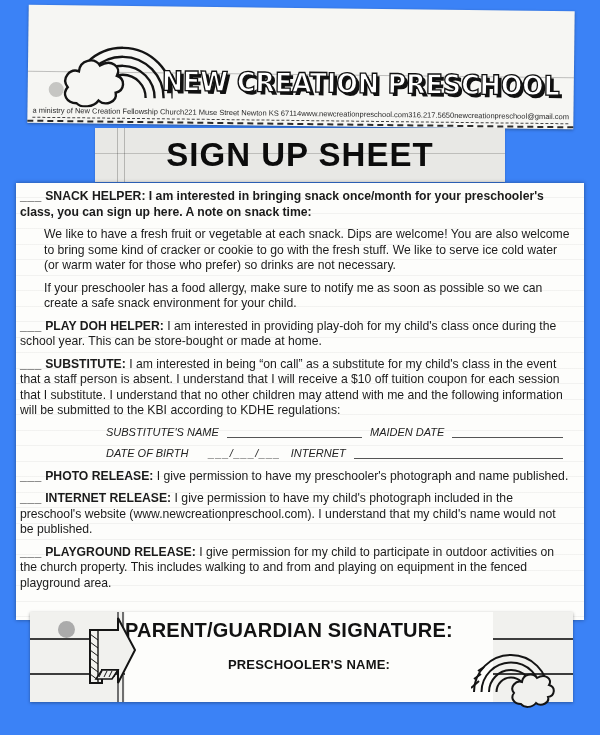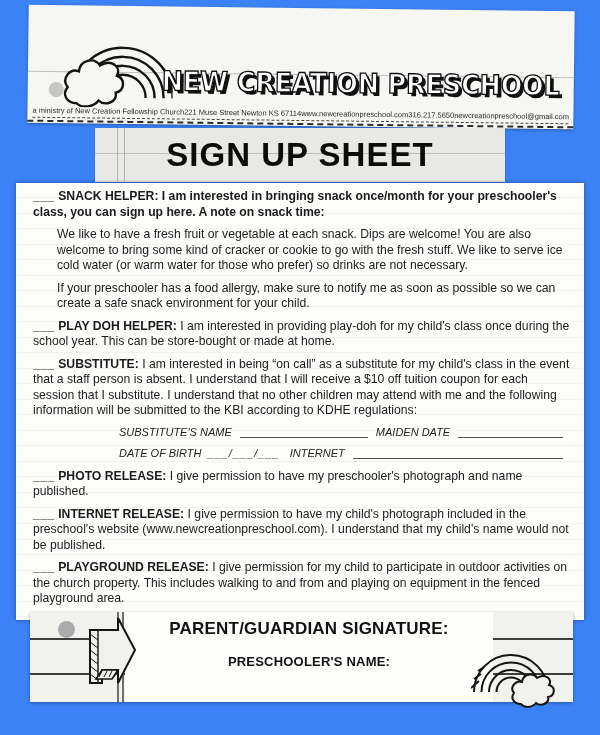--- a/index.html
+++ b/index.html
@@ -38,46 +38,46 @@
   .big-title{
     position:relative;text-align:center;line-height:54px;
     font-size:33px;font-weight:bold;letter-spacing:1px;color:#0c0c0c;
   }
   
   .body-paper{
     position:absolute;left:16px;top:183px;width:568px;height:437px;box-sizing:border-box;
     background:#fdfdfb;
     background-image:repeating-linear-gradient(to bottom,transparent 0px,transparent 14.5px,rgba(70,70,70,.06) 14.5px,rgba(70,70,70,.06) 15.5px);
     box-shadow:0 0 4px rgba(0,0,0,.4);
-    padding:6px 13px 0 17px;overflow:hidden;
+    padding:6px 13px 0 4px;overflow:hidden;
     font-size:12.2px;line-height:15.5px;
   }
   .sec{margin:0 0 7px 0;}
   .sec-label{font-weight:bold;}
   .blank{font-weight:bold;letter-spacing:.5px;}
   .bold-all{font-weight:bold;}
   .note{margin:0 0 7px 24px;}
   .form-block{margin:1px 0 9px 86px;font-style:italic;font-size:11px;line-height:13px;color:#222;}
   .form-row{display:flex;align-items:center;margin-bottom:8px;}
   .flabel{white-space:nowrap;}
   .fill{display:inline-block;border-bottom:1px solid #555;height:11px;margin:0 8px;}
   .w165{width:165px;} .w135{width:135px;} .w250{width:250px;}
-  .dobs{margin:0 10px 0 6px;letter-spacing:1px;}
+  .dobs{margin:0 10px 0 20px;letter-spacing:1px;}
   
   .bottom-strip{
     position:absolute;left:30px;top:612px;width:543px;height:90px;
     background:#f1f1ee;box-shadow:0 1px 3px rgba(0,0,0,.35);
   }
   .bottom-strip .hline{position:absolute;left:0;right:0;height:2px;background:#3d3d3d;z-index:1;}
   .hl1{top:26px;} .hl2{top:61px;}
   .bottom-strip .vline{position:absolute;top:0;bottom:0;width:2px;background:#6f6f6f;z-index:1;}
   .vl1{left:87px;} .vl2{left:92px;}
   .hole.bottom{left:28px;top:9px;width:17px;height:17px;background:#ababab;z-index:1;}
   .white-panel{position:absolute;left:95px;top:0;width:368px;height:100%;background:#fdfdfb;z-index:2;}
-  .sig-label{margin-top:7px;text-align:center;font-weight:bold;font-size:17px;letter-spacing:.2px;color:#121212;}
+  .sig-label{margin-top:7px;font-weight:bold;font-size:20px;letter-spacing:.2px;color:#121212;}
   .name-label{margin-top:15px;text-align:center;font-weight:bold;font-size:13px;letter-spacing:.2px;color:#121212;}
   .arrow-svg{position:absolute;left:42px;top:4px;width:64px;height:84px;z-index:4;}
   .rainbow-bottom{position:absolute;left:441px;top:24px;width:100px;height:72px;z-index:3;}
 </style>
 </head>
 <body>
 
 <div class="screen">
 
   <div class="logo-strip">

